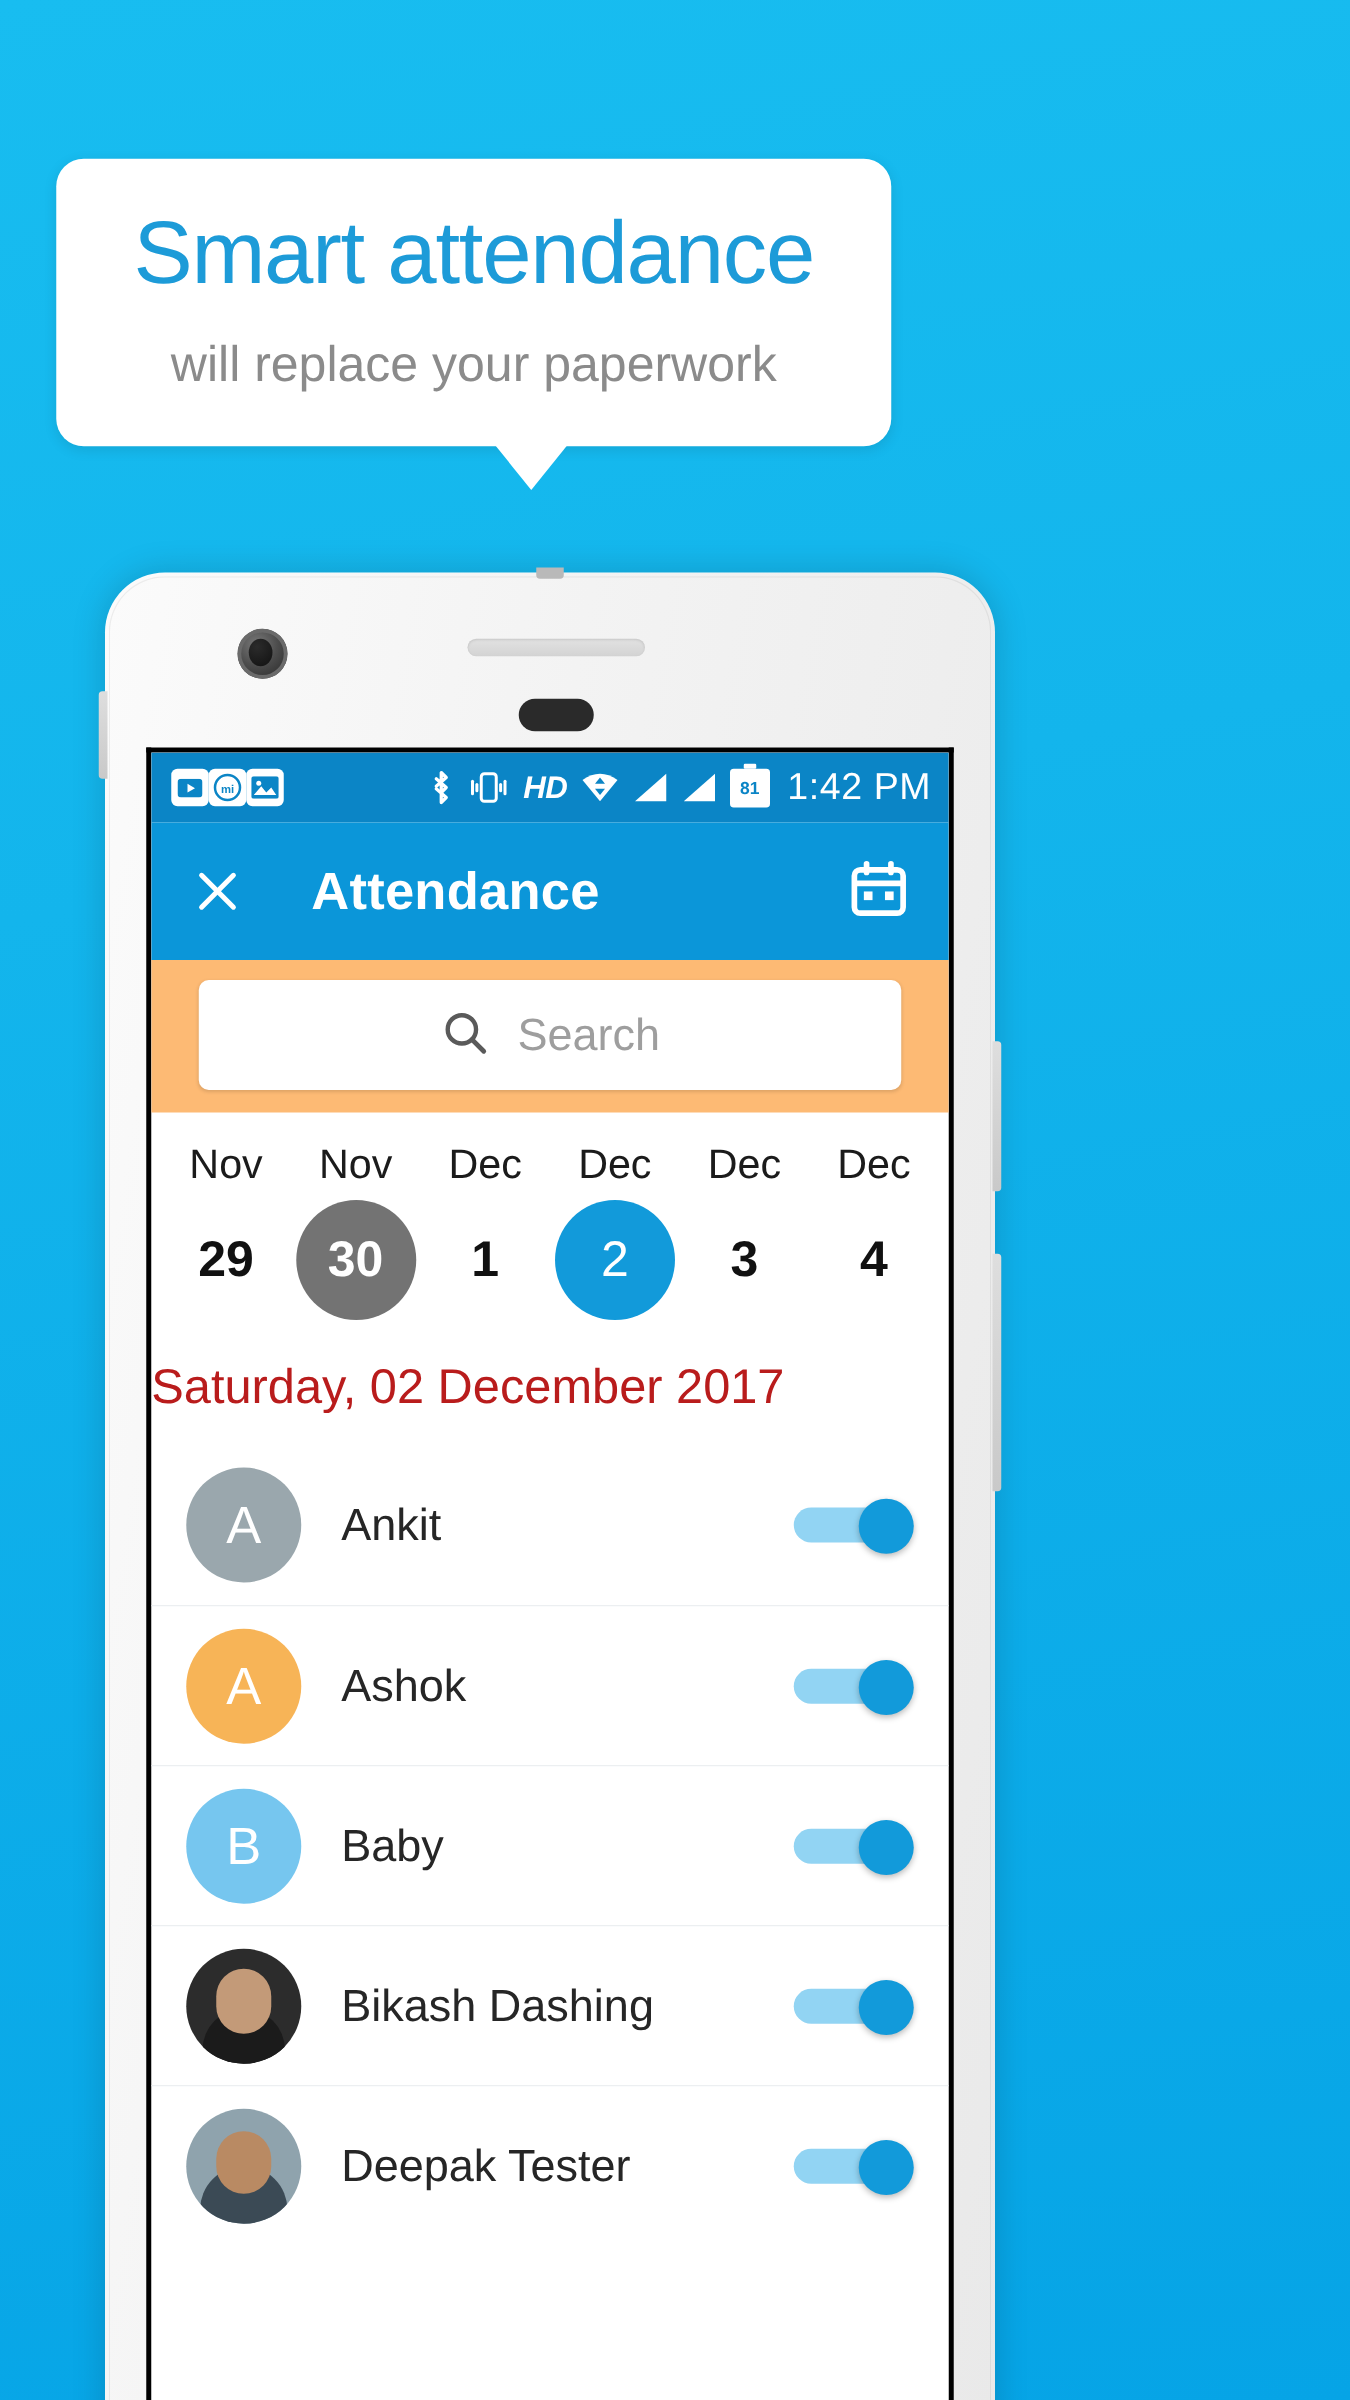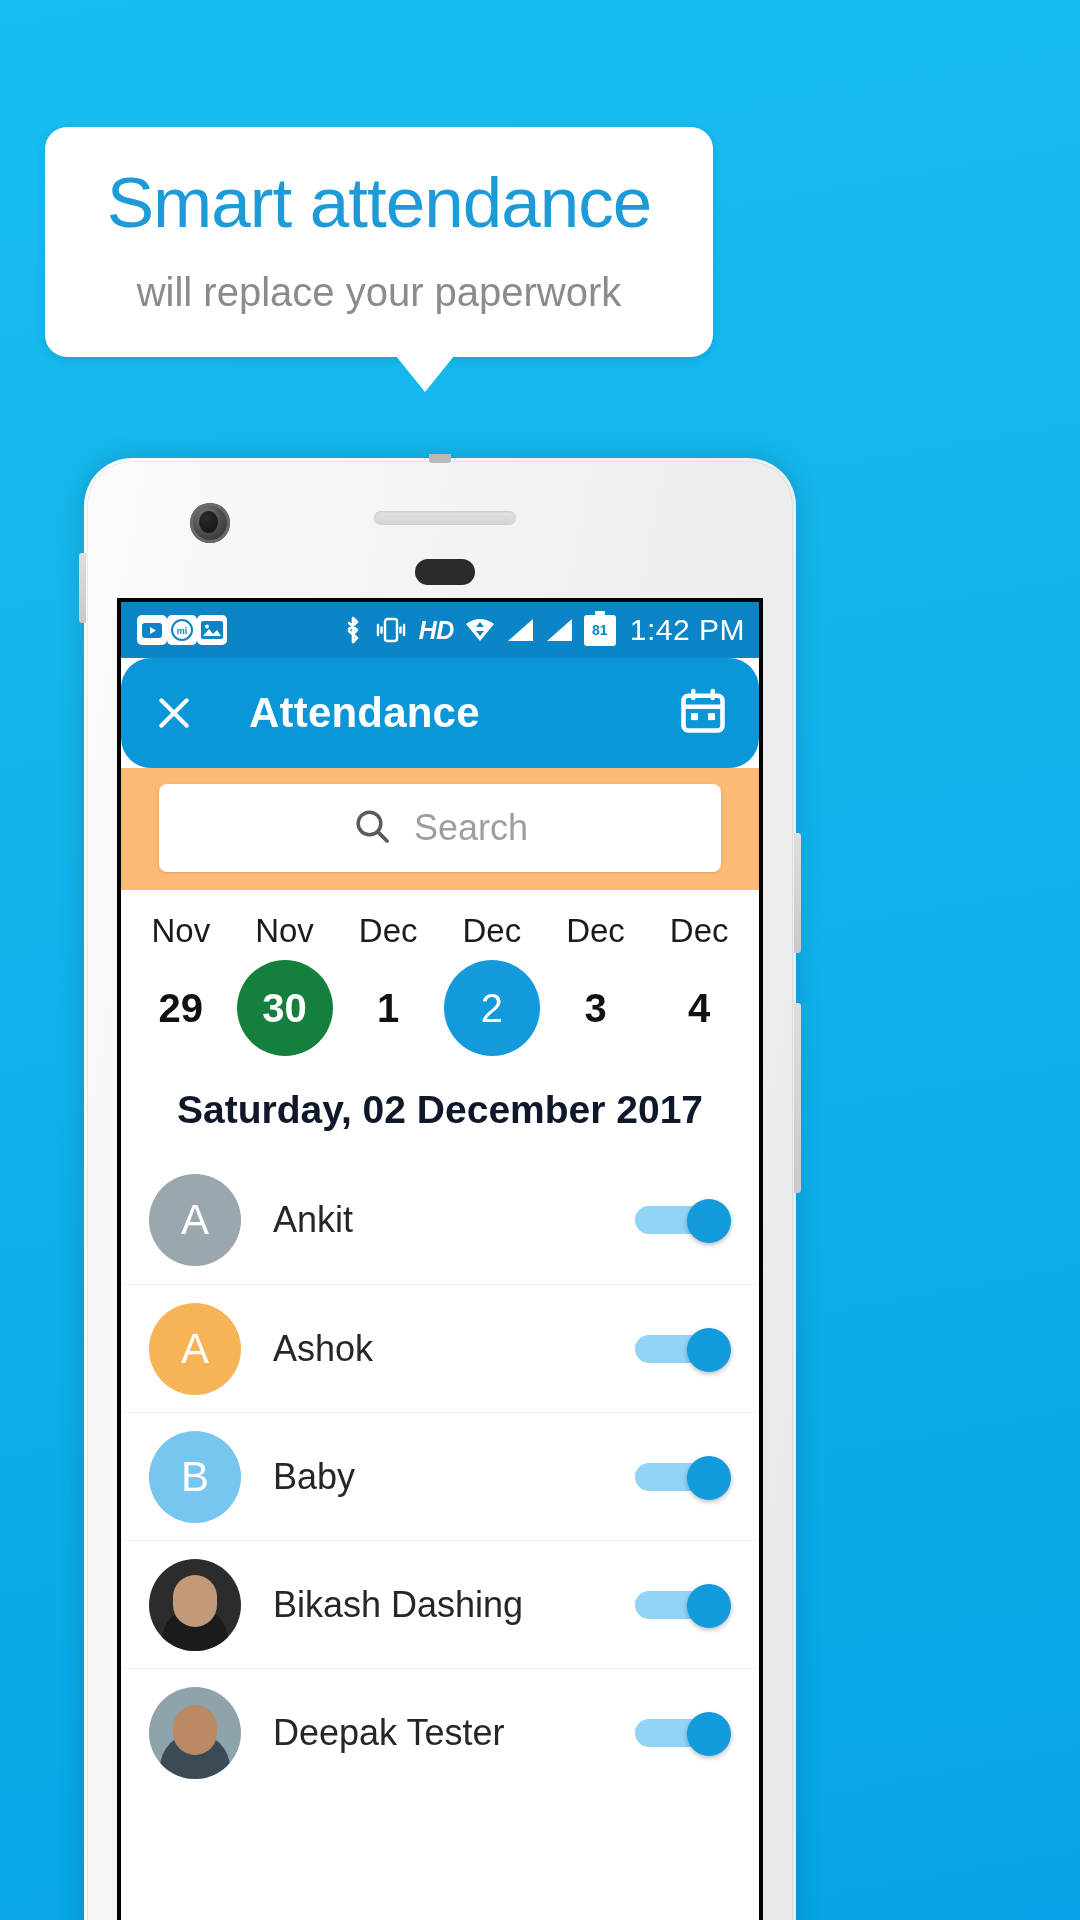--- a/index.html
+++ b/index.html
@@ -133,21 +133,21 @@
     font-size:14px;font-weight:700;color:#0b85c6;background:#ffffff;
   }
   .battery::before{
     content:"";position:absolute;top:-7px;left:50%;transform:translateX(-50%);
     width:10px;height:4px;background:#ffffff;border-radius:1px;
   }
 
   
   .appbar {
     height:110px; background:#0b96d9;
-    display:flex; align-items:center; padding:0 30px;border-radius:30px;
+    display:flex; align-items:center; padding:0 30px;
   }
   .close-x {
     width:46px;height:46px;position:relative;flex:0 0 auto;
   }
   .close-x::before,.close-x::after{
     content:"";position:absolute;left:50%;top:50%;width:40px;height:4px;
     background:#ffffff;border-radius:2px;
   }
   .close-x::before{transform:translate(-50%,-50%) rotate(45deg);}
   .close-x::after {transform:translate(-50%,-50%) rotate(-45deg);}
@@ -169,28 +169,28 @@
   .datestrip {
     display:flex; padding:22px 8px 6px;
   }
   .datecell { flex:1; text-align:center; }
   .dc-mon { font-size:33px; color:#1b1b1b; font-weight:400; }
   .dc-numwrap {
     margin:10px auto 0; width:96px;height:96px;border-radius:50%;
     display:flex;align-items:center;justify-content:center;
   }
   .dc-num { font-size:40px; font-weight:700; color:#111111; }
-  .dc-numwrap.today { background:#15803d; }
+  .dc-numwrap.today { background:#737373; }
   .dc-numwrap.today .dc-num { color:#ffffff; }
   .dc-numwrap.selected { background:#129ada; }
   .dc-numwrap.selected .dc-num { color:#ffffff; font-weight:400; }
 
   .datehead {
-    text-align:center; font-size:39px; color:#0f172a;
-    padding:26px 0 24px; font-weight:700;
+    text-align:left; font-size:39px; color:#b91c1c;
+    padding:26px 0 24px; font-weight:400;
   }
 
   
   .list { }
   .row {
     display:flex; align-items:center; height:128px; padding:0 28px;
     border-top:1px solid #eceff1;
   }
   .row:first-child { border-top:none; }
   .avatar {

